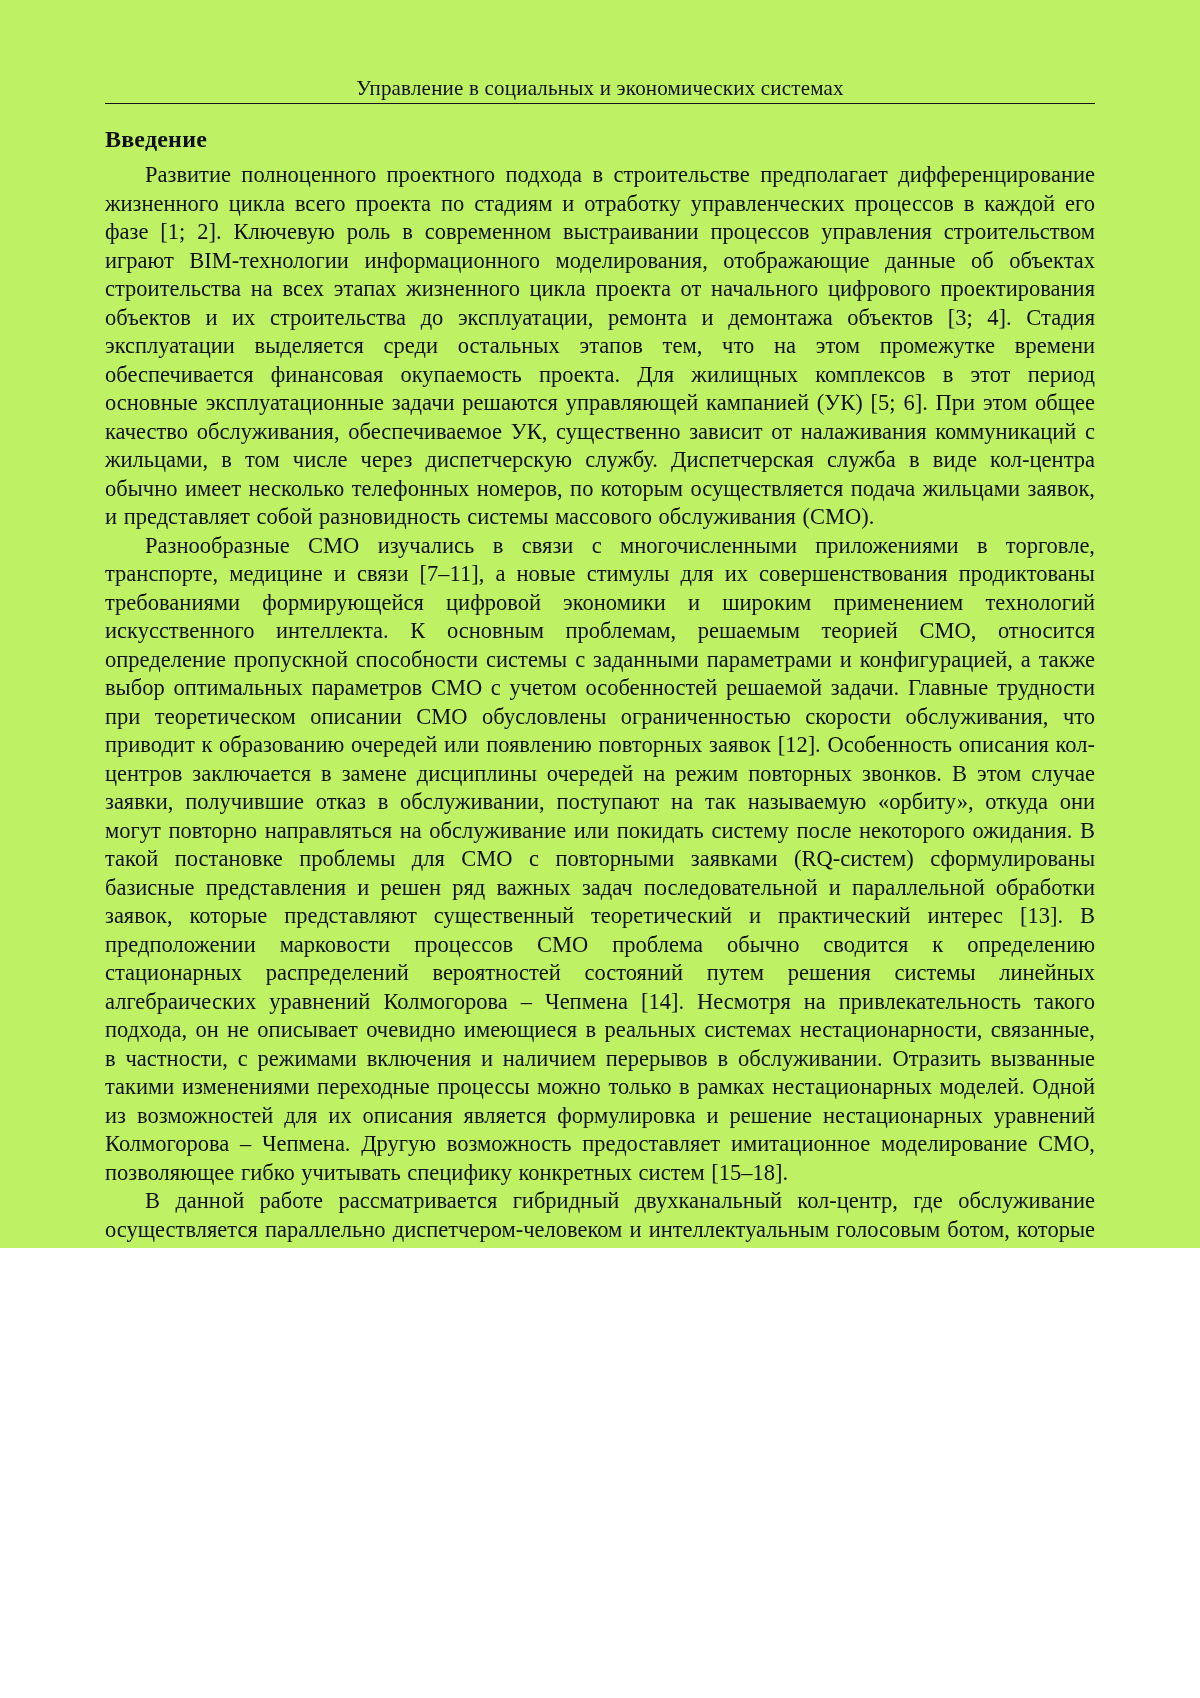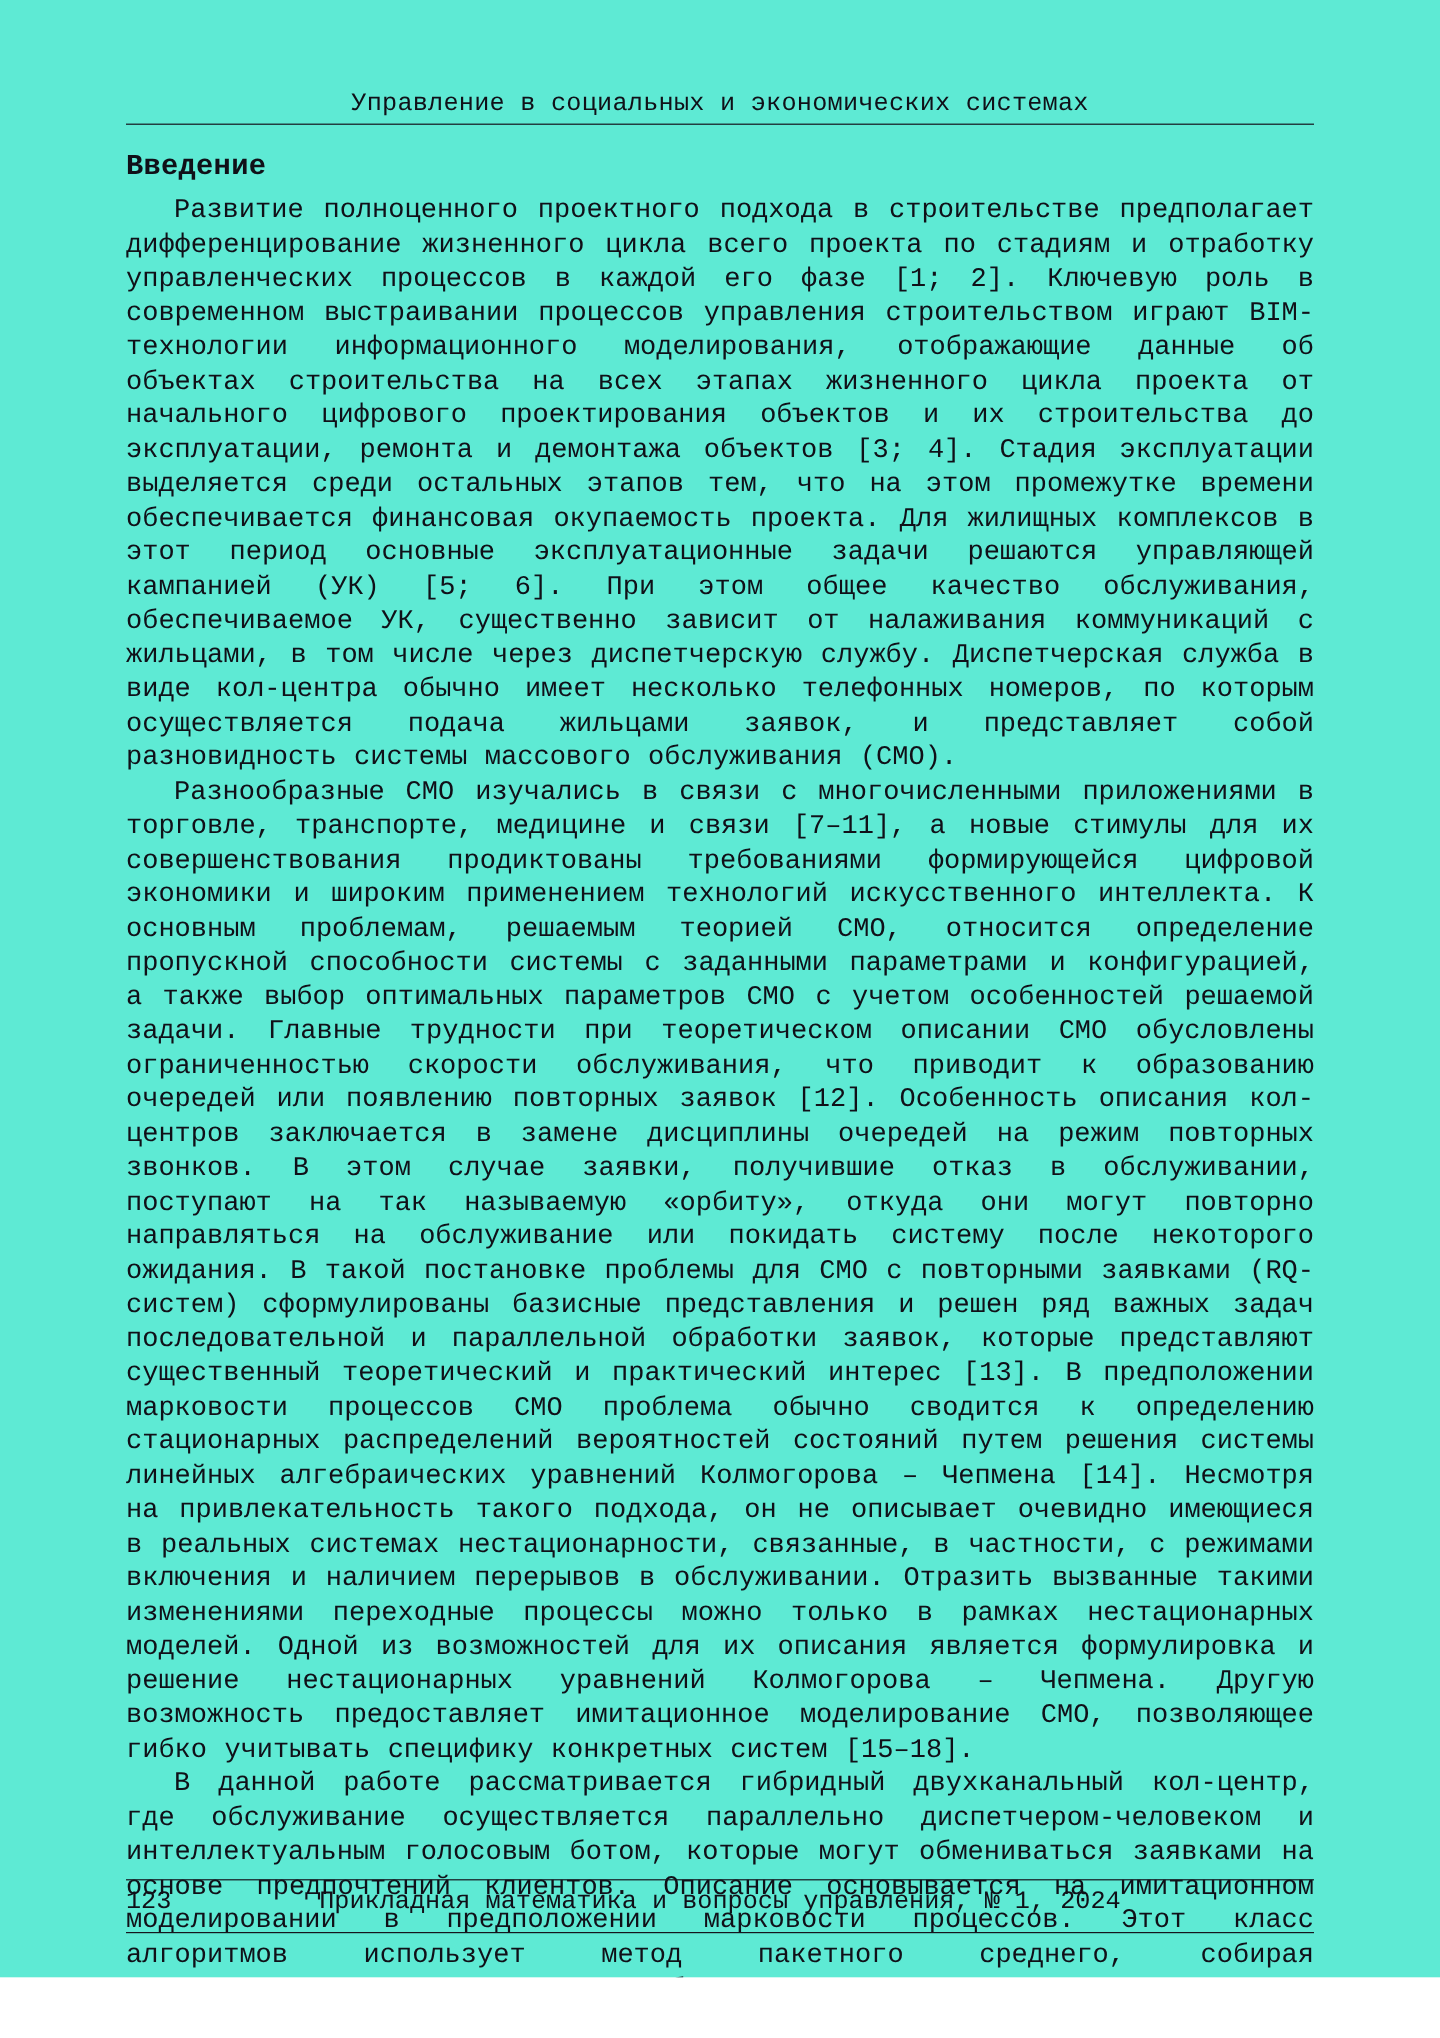--- a/index.html
+++ b/index.html
@@ -3,24 +3,24 @@
 <meta charset="utf-8">
 <style>
   html, body {
     margin: 0;
     padding: 0;
     background: #ffffff;
   }
   .page {
     position: relative;
     width: 1200px;
-    height: 1648px;
-    background: #5eead4;
+    height: 1248px;
+    background: #bef264;
     color: #101018;
-    font-family: Liberation Mono, monospace;
+    font-family: Liberation Serif, serif;
     overflow: hidden;
   }
   .running-head {
     position: absolute;
     top: 76px;
     left: 105px;
     right: 105px;
     text-align: center;
     font-size: 21px;
     letter-spacing: 0.2px;

